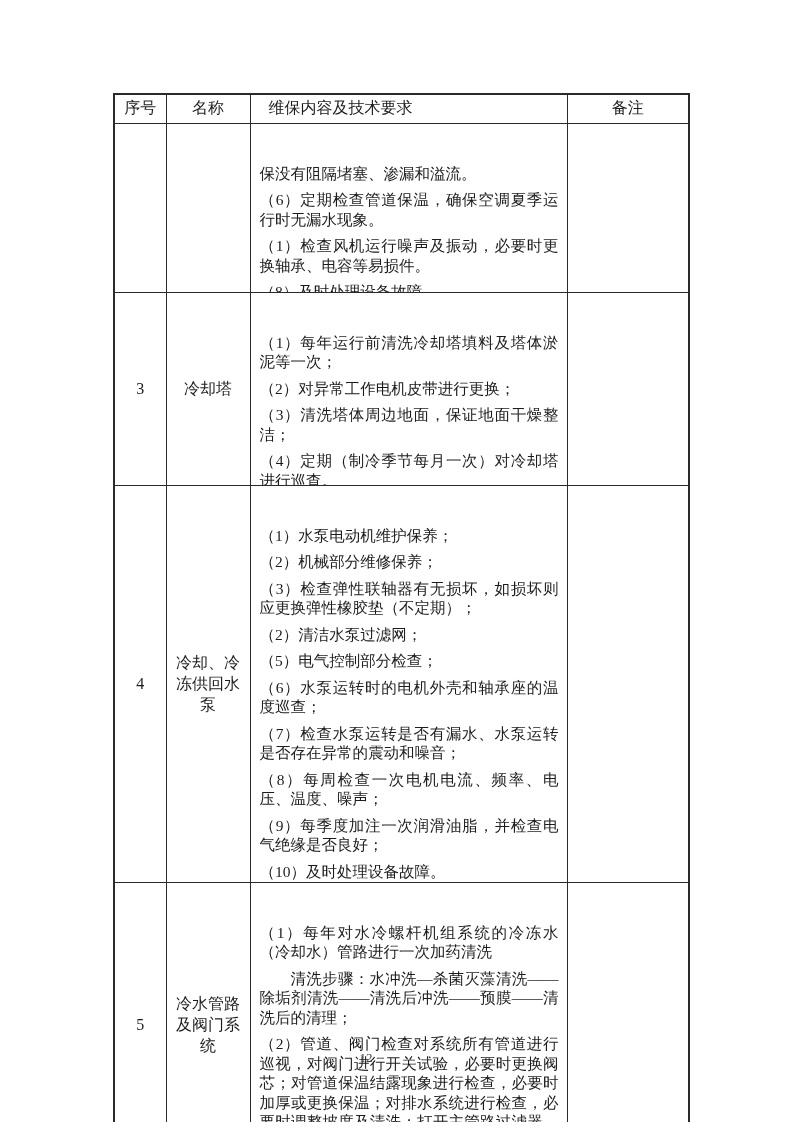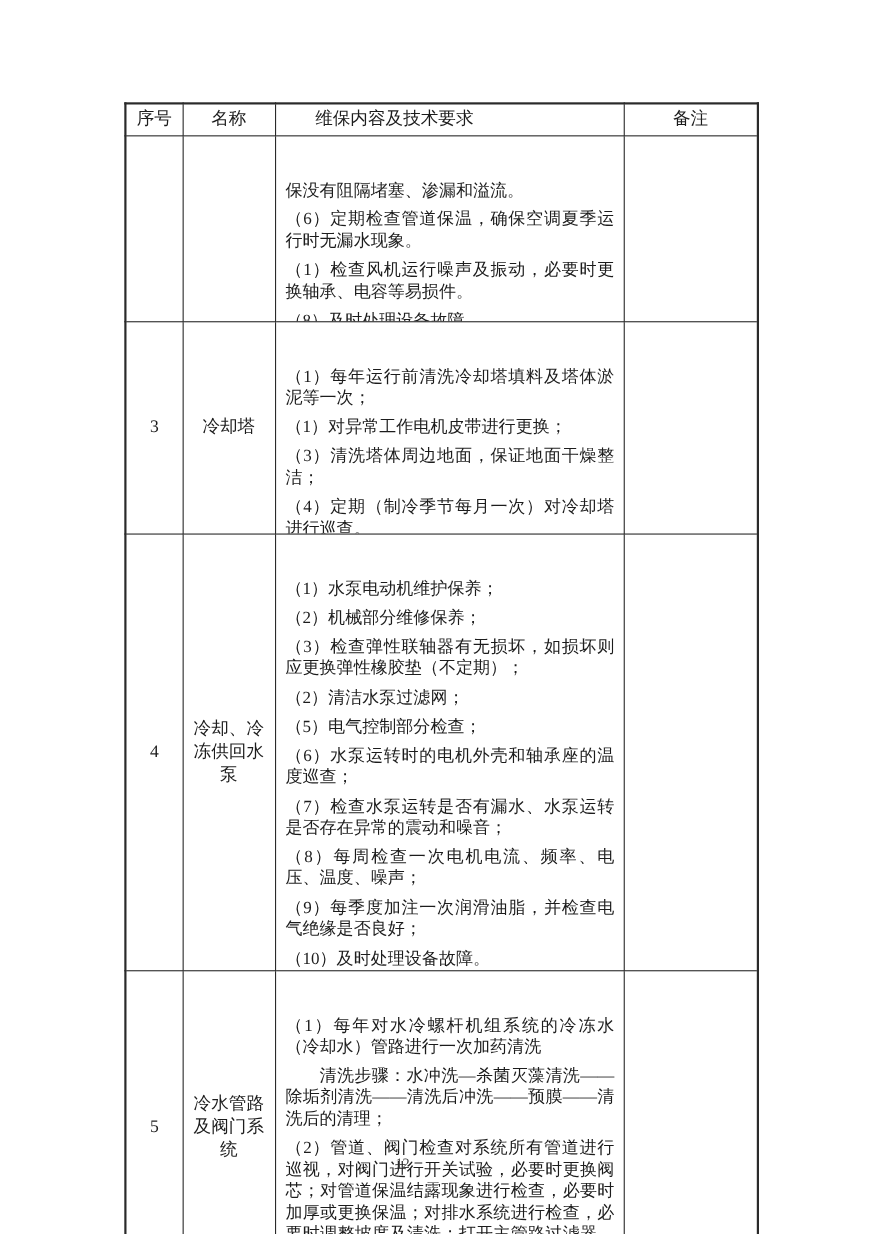--- a/index.html
+++ b/index.html
@@ -34,21 +34,21 @@
   }
   .spec-table thead tr { height: 29px; }
   .spec-table th {
     font-weight: normal;
     font-size: 16px;
     text-align: center;
     vertical-align: middle;
   }
   .spec-table th.th-content {
     text-align: left;
-    padding-left: 36px;
+    padding-left: 18px;
   }
   tr.row-0 { height: 136px; }
   tr.row-1 { height: 160px; }
   tr.row-2 { height: 364px; }
   tr.row-3 { height: 251px; }
   td.seq-cell, td.name-cell {
     text-align: center;
     vertical-align: middle;
     font-size: 16px;
     line-height: 21px;
@@ -116,21 +116,21 @@
             </div>
         </td>
         <td class="remark-cell"></td>
       </tr>
       <tr class="row-1">
         <td class="seq-cell">3</td>
         <td class="name-cell">冷却塔</td>
         <td class="content-cell">
           <div class="content-inner">
               <p class="para">（1）每年运行前清洗冷却塔填料及塔体淤泥等一次；</p>
-              <p class="para">（1）对异常工作电机皮带进行更换；</p>
+              <p class="para">（2）对异常工作电机皮带进行更换；</p>
               <p class="para">（3）清洗塔体周边地面，保证地面干燥整洁；</p>
               <p class="para">（4）定期（制冷季节每月一次）对冷却塔进行巡查。</p>
             </div>
         </td>
         <td class="remark-cell"></td>
       </tr>
       <tr class="row-2">
         <td class="seq-cell">4</td>
         <td class="name-cell">冷却、冷冻供回水泵</td>
         <td class="content-cell">

